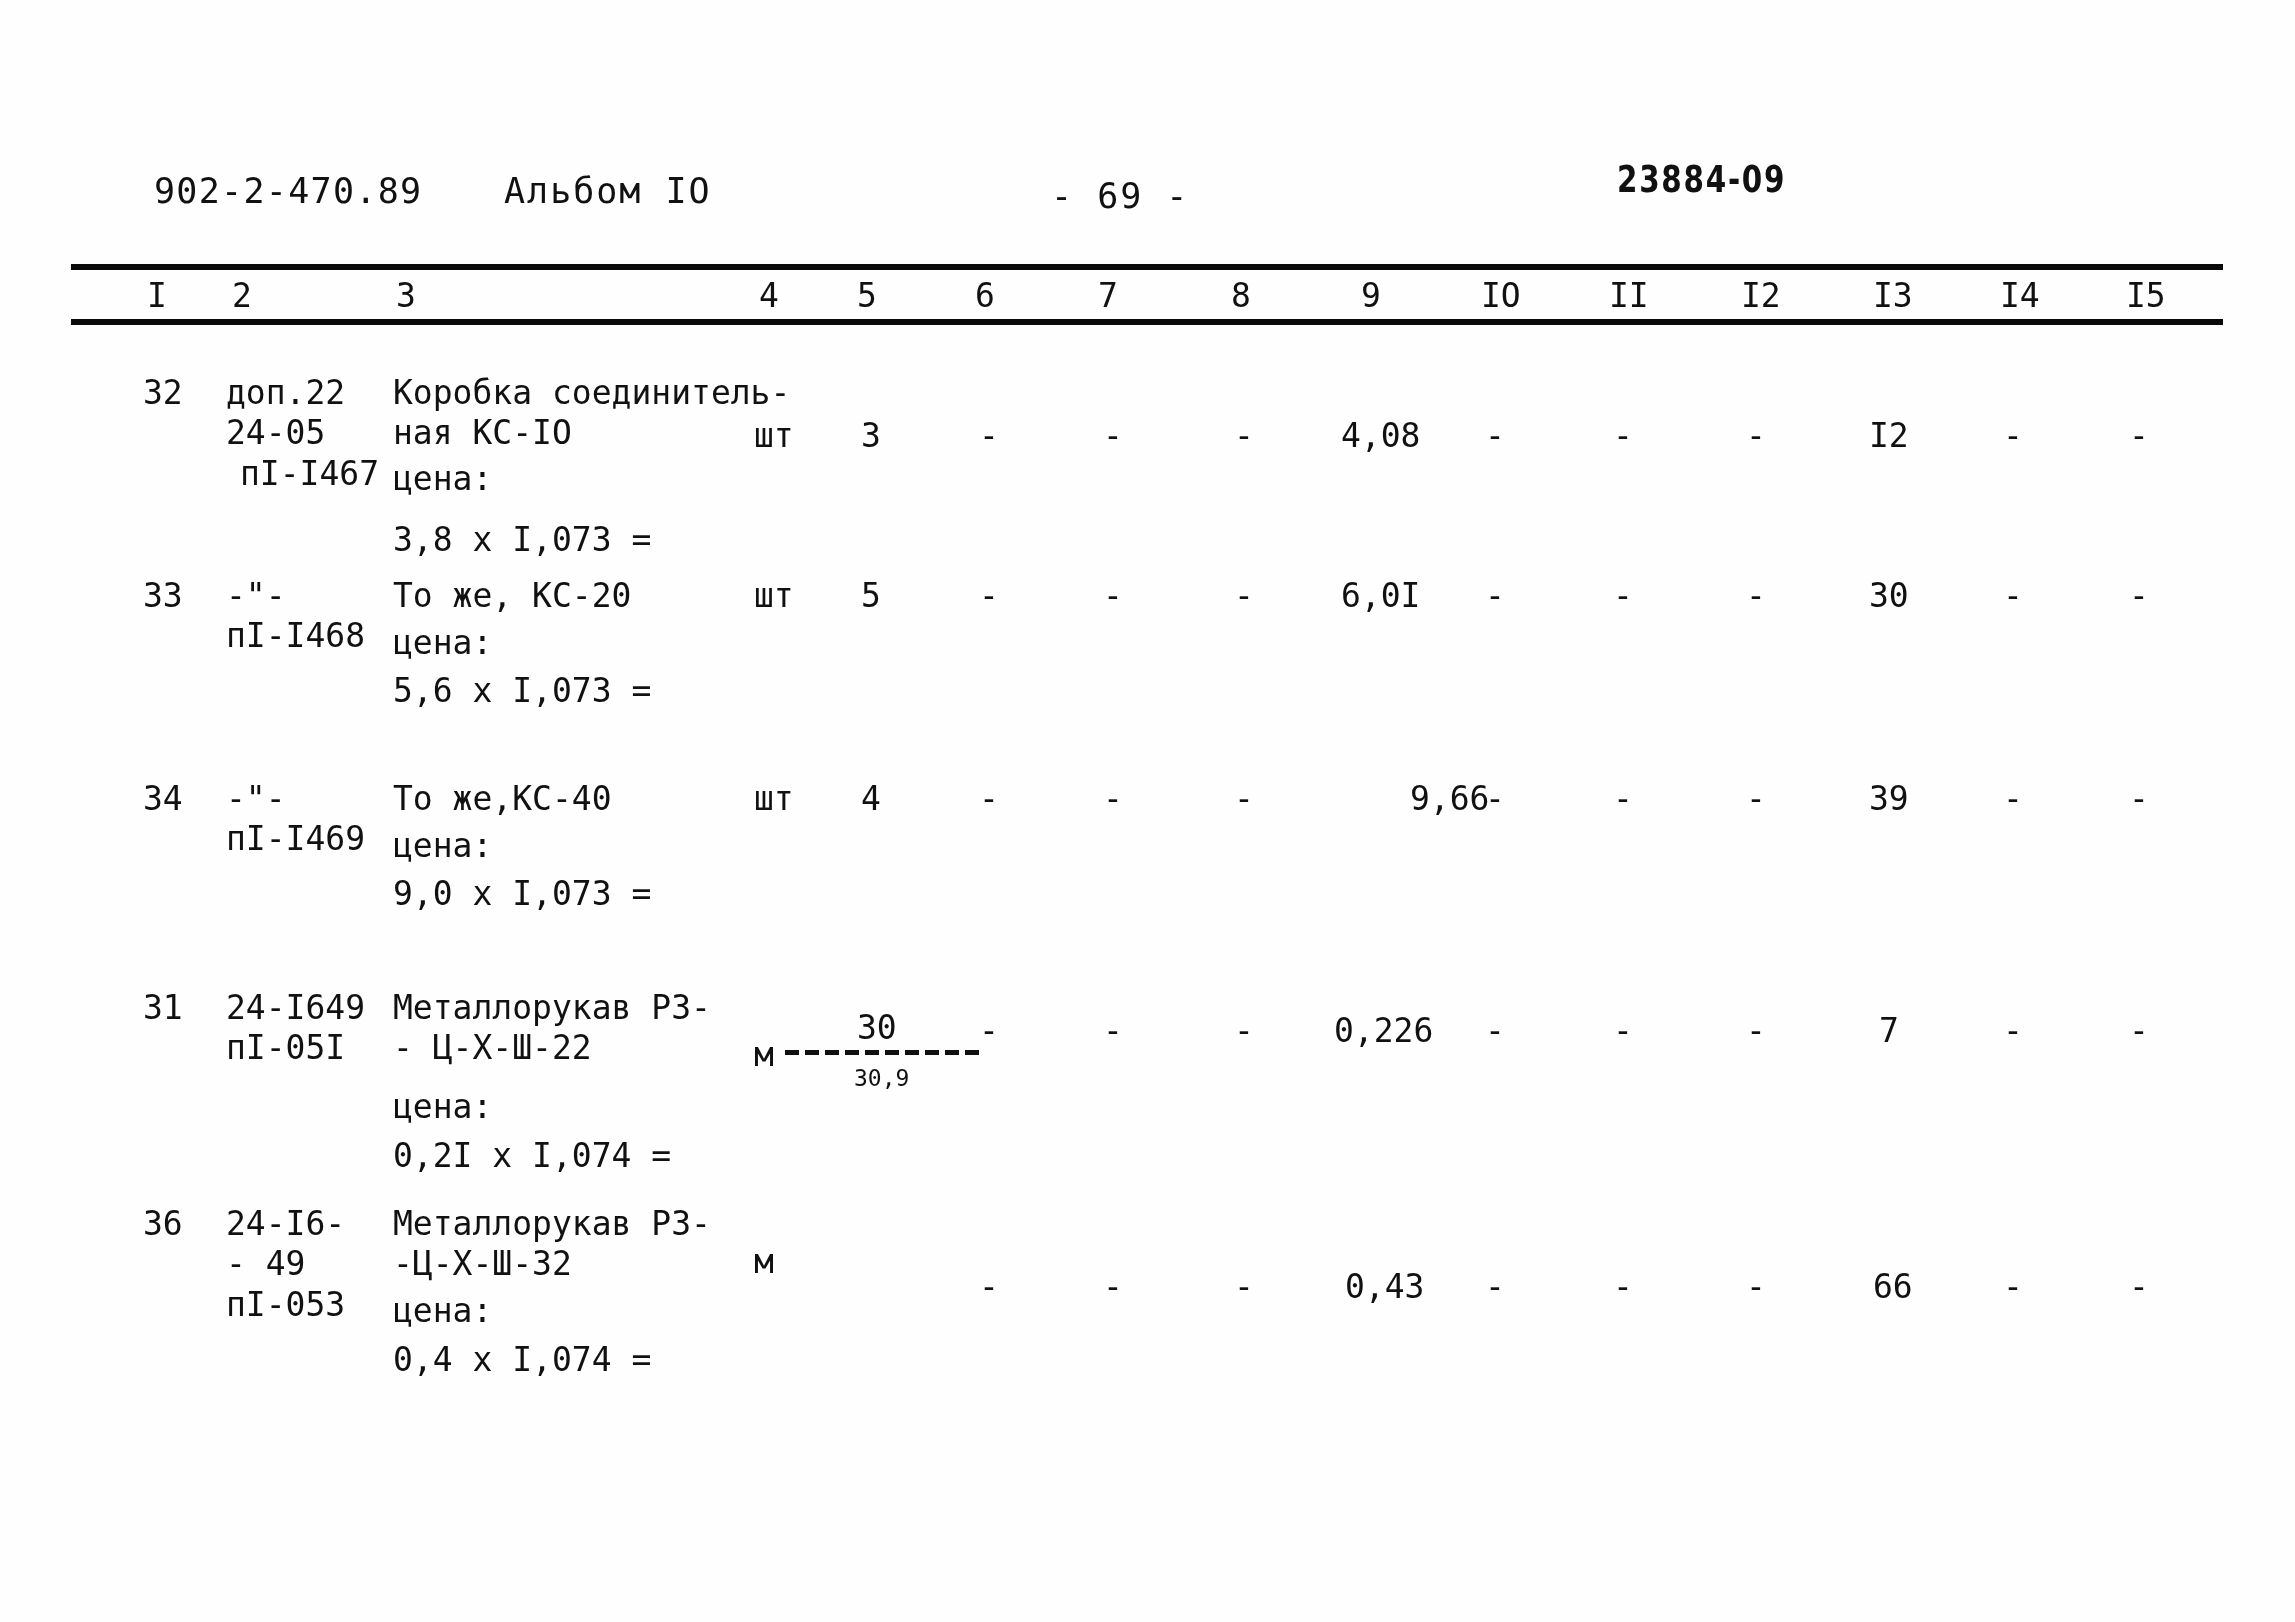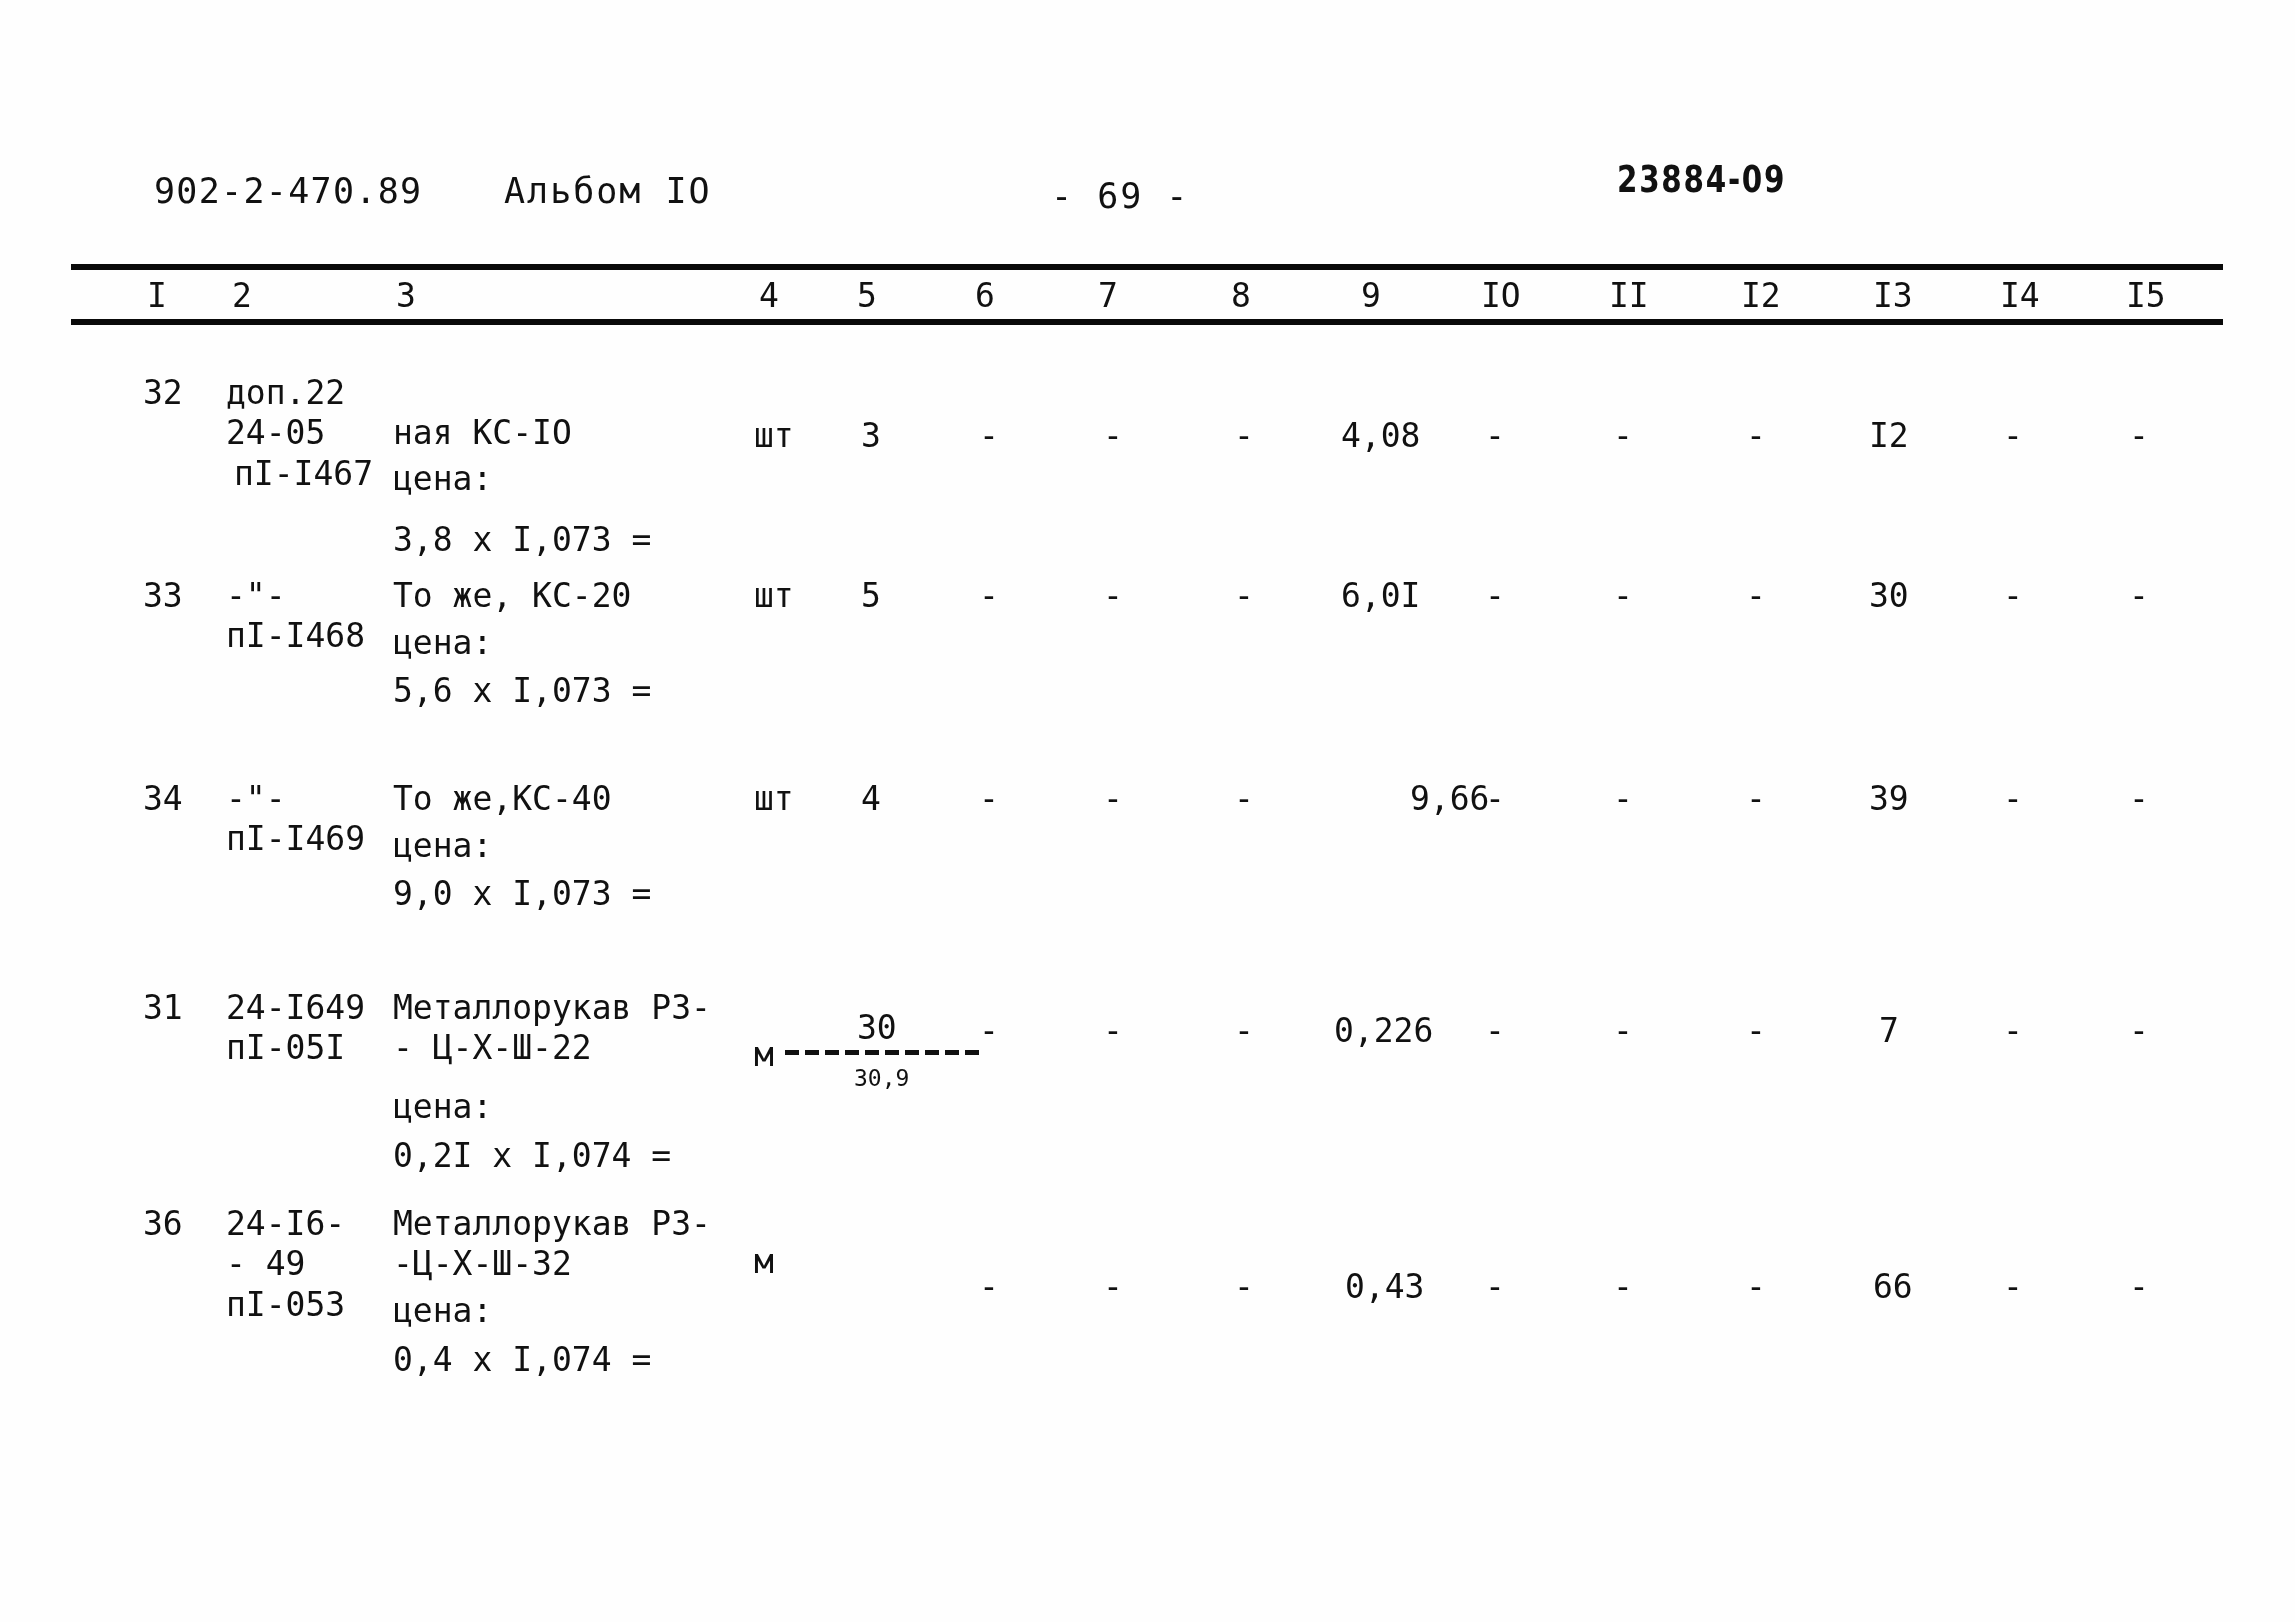--- a/index.html
+++ b/index.html
@@ -79,21 +79,22 @@
     <div class="colnum" style="left:2000px">I4</div>
     <div class="colnum" style="left:2126px">I5</div>
   </div>
 
   <div class="tbody" style="height: 1067px;">
 
     <div class="row" style="height: 216px; top: 0px; position: absolute;">
       <div class="cell" style="left:143px;top:29px">32</div>
       <div class="cell" style="left:226px;top:29px">доп.22</div>
       <div class="cell" style="left:226px;top:69px">24-05</div>
-      <div class="cell" style="left:234px;top:110px">пI-I467</div>
+      <div class="cell" style="left:240px;top:110px">пI-I467</div>
+      <div class="cell" style="left:393px;top:29px">Коробка соединитель-</div>
       <div class="cell" style="left:393px;top:69px">ная КС-IO</div>
       <div class="cell" style="left:393px;top:115px">цена:</div>
       <div class="cell" style="left:393px;top:176px">3,8 х I,073 =</div>
       <div class="cell" style="left:754px;top:72px">шт</div>
       <div class="cell" style="left:861px;top:72px">3</div>
       <div class="cell" style="left:979px;top:72px">-</div>
       <div class="cell" style="left:1103px;top:72px">-</div>
       <div class="cell" style="left:1234px;top:72px">-</div>
       <div class="cell" style="left:1341px;top:72px">4,08</div>
       <div class="cell" style="left:1485px;top:72px">-</div>

